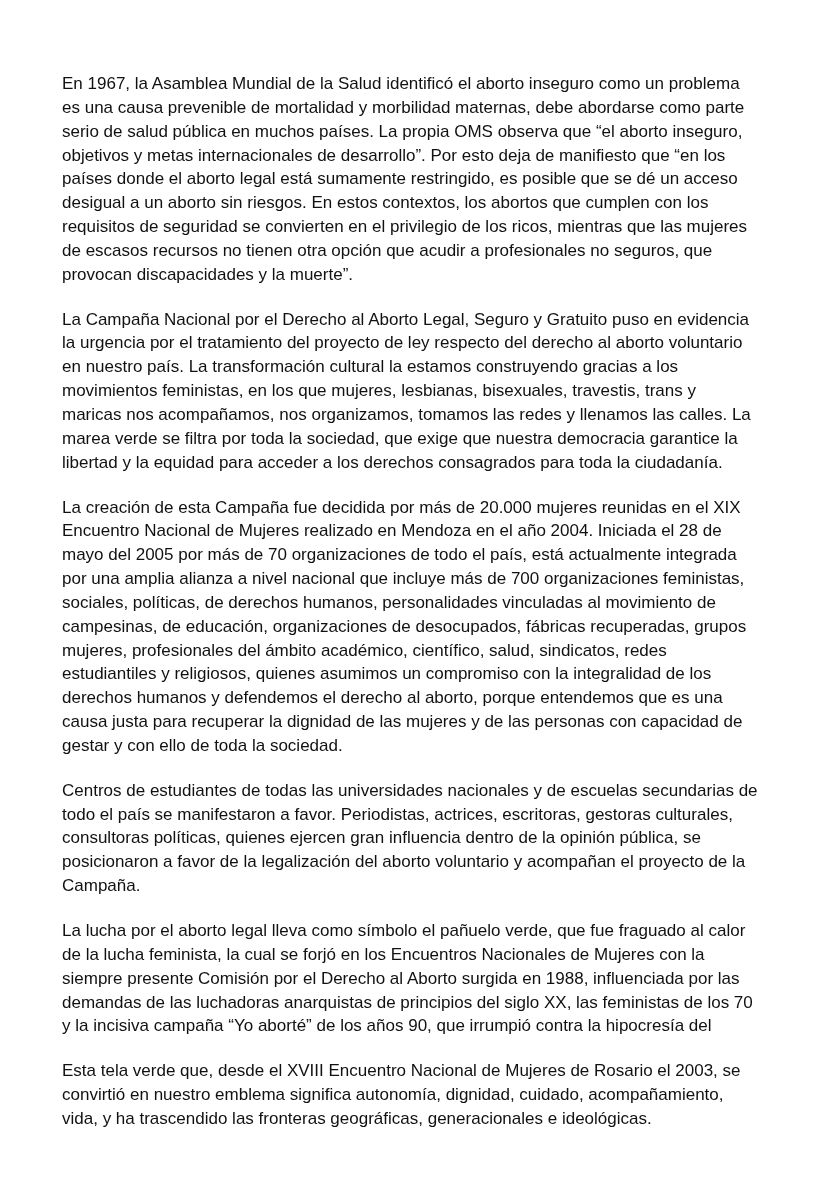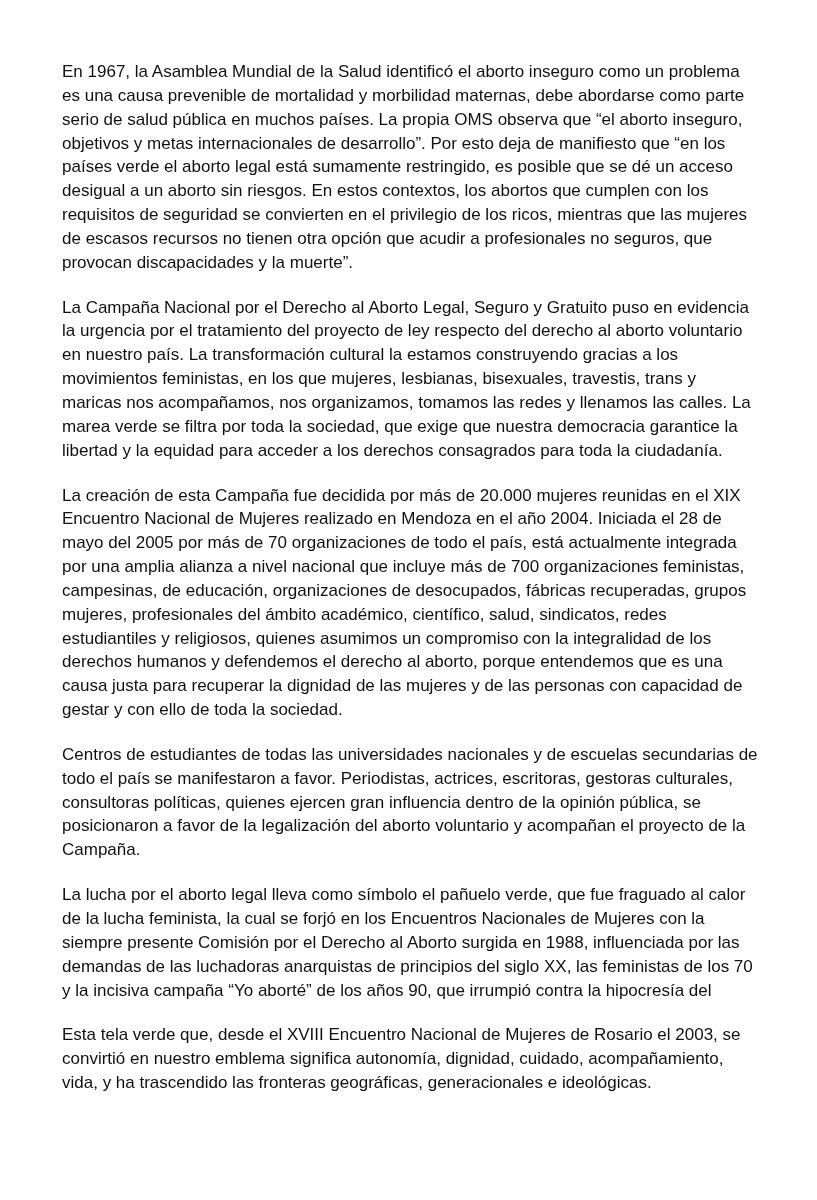--- a/index.html
+++ b/index.html
@@ -17,39 +17,39 @@
       position: absolute;
       left: 62px;
       top: 60px;
       width: 745px;
       font-family: "Liberation Sans", "DejaVu Sans", sans-serif;
       font-size: 17px;
       line-height: 23.85px;
       color: #111111;
     }
     .para {
-      margin: 0 0 21px 0;
+      margin: 12px 0 21px 0;
     }
     .line {
       display: block;
       white-space: nowrap;
     }
     b { font-weight: normal; }
   </style>
 </head>
 <body>
 
 <div class="page">
 
   <p class="para">
     <span class="line">En 1967, la Asamblea Mundial de la Salud identificó el aborto inseguro como un problema</span>
     <span class="line">es una causa prevenible de mortalidad y morbilidad maternas, debe abordarse como parte</span>
     <span class="line">serio de salud pública en muchos países. La propia OMS observa que “el aborto inseguro,</span>
     <span class="line">objetivos y metas internacionales de desarrollo”. Por esto deja de manifiesto que “en los</span>
-    <span class="line">países verde el aborto legal está sumamente restringido, es posible que se dé un acceso</span>
+    <span class="line">países donde el aborto legal está sumamente restringido, es posible que se dé un acceso</span>
     <span class="line">desigual a un aborto sin riesgos. En estos contextos, los abortos que cumplen con los</span>
     <span class="line">requisitos de seguridad se convierten en el privilegio de los ricos, mientras que las mujeres</span>
     <span class="line">de escasos recursos no tienen otra opción que acudir a profesionales no seguros, que</span>
     <span class="line">provocan discapacidades y la muerte”.</span>
   </p>
 
   <p class="para">
     <span class="line">La Campaña Nacional por el Derecho al Aborto Legal, Seguro y Gratuito puso en evidencia</span>
     <span class="line">la urgencia por el tratamiento del proyecto de ley respecto del derecho al aborto voluntario</span>
     <span class="line">en nuestro país. La transformación cultural la estamos construyendo gracias a los</span>
@@ -57,20 +57,21 @@
     <span class="line">maricas nos acompañamos, nos organizamos, tomamos las redes y llenamos las calles. La</span>
     <span class="line">marea verde se filtra por toda la sociedad, que exige que nuestra democracia garantice la</span>
     <span class="line">libertad y la equidad para acceder a los derechos consagrados para toda la ciudadanía.</span>
   </p>
 
   <p class="para">
     <span class="line"><span>La </span><b>creación de esta Campaña</b><span> fue decidida por más de 20.000 mujeres reunidas en el XIX</span></span>
     <span class="line">Encuentro Nacional de Mujeres realizado en Mendoza en el año 2004. Iniciada el 28 de</span>
     <span class="line">mayo del 2005 por más de 70 organizaciones de todo el país, está actualmente integrada</span>
     <span class="line"><span>por una amplia alianza a nivel nacional que incluye </span><b>más de 700 organizaciones</b><span> feministas,</span></span>
+    <span class="line">sociales, políticas, de derechos humanos, personalidades vinculadas al movimiento de</span>
     <span class="line">campesinas, de educación, organizaciones de desocupados, fábricas recuperadas, grupos</span>
     <span class="line">mujeres, profesionales del ámbito académico, científico, salud, sindicatos, redes</span>
     <span class="line">estudiantiles y religiosos, quienes asumimos un compromiso con la integralidad de los</span>
     <span class="line">derechos humanos y defendemos el derecho al aborto, porque entendemos que es una</span>
     <span class="line">causa justa para recuperar la dignidad de las mujeres y de las personas con capacidad de</span>
     <span class="line">gestar y con ello de toda la sociedad.</span>
   </p>
 
   <p class="para">
     <span class="line">Centros de estudiantes de todas las universidades nacionales y de escuelas secundarias de</span>

